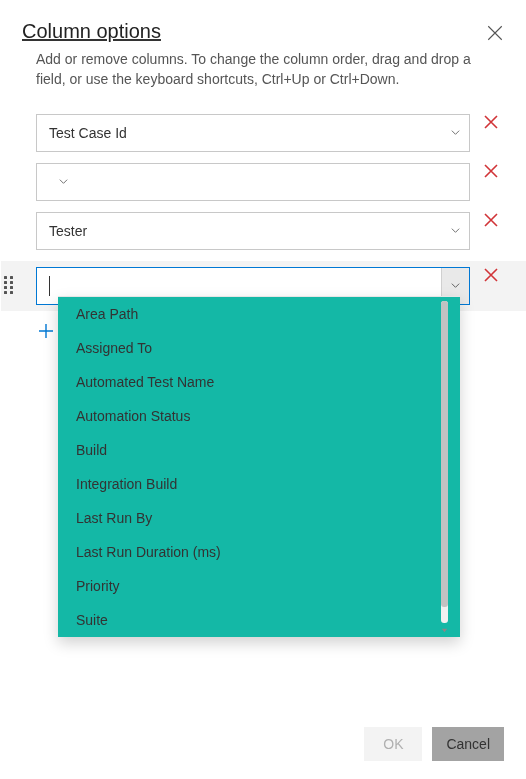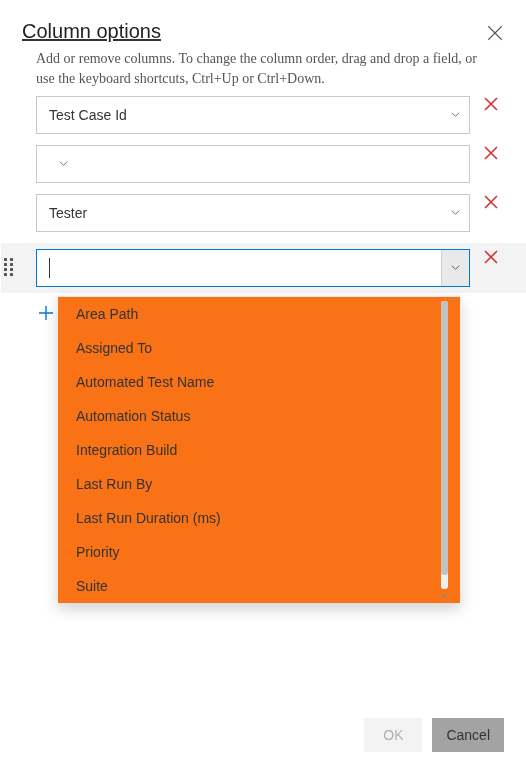--- a/index.html
+++ b/index.html
@@ -33,22 +33,21 @@
       height: 18px;
       margin-top: 4px;
       cursor: pointer;
     }
     .desc {
       font-size: 14px;
       color: #555;
       line-height: 1.45;
       padding-left: 14px;
       padding-right: 10px;
-      margin-bottom: 6px;
-      font-family: Liberation Serif, serif;
+      margin-bottom: 24px;
     }
     .rows {
       padding-left: 14px;
     }
     .row {
       display: flex;
       align-items: flex-start;
       margin-bottom: 11px;
       position: relative;
     }
@@ -148,21 +147,21 @@
       width: 20px; height: 20px;
       display: flex; align-items: center; justify-content: center;
       cursor: pointer;
     }
     .plus svg { width: 16px; height: 16px; }
     .dropdown {
       position: absolute;
       left: 58px;
       right: 66px;
       top: 296px;
-      background: #f97316;
+      background: #14b8a6;
       border-top: 1px solid #e5e5e5;
       box-shadow: 0 6px 14px rgba(0,0,0,0.18);
       z-index: 20;
       padding-right: 10px;
     }
     .dropdown-inner {
       max-height: 386px;
       overflow: hidden;
       position: relative;
     }
@@ -190,21 +189,21 @@
       border-radius: 3px;
     }
     .dd-arrow {
       position: absolute;
       right: 1px;
       bottom: 2px;
       width: 9px; height: 9px;
     }
     .footer {
       position: absolute;
-      bottom: 27px;
+      bottom: 18px;
       right: 22px;
       display: flex;
       gap: 10px;
     }
     .btn {
       min-width: 58px;
       height: 34px;
       padding: 0 14px;
       font-size: 14px;
       border: none;
@@ -321,20 +320,21 @@
       </svg>
     </div>
   </div>
 
   <div class="dropdown">
     <div class="dropdown-inner">
       <div class="dd-item">Area Path</div>
       <div class="dd-item">Assigned To</div>
       <div class="dd-item">Automated Test Name</div>
       <div class="dd-item">Automation Status</div>
+      <div class="dd-item">Build</div>
       <div class="dd-item">Integration Build</div>
       <div class="dd-item">Last Run By</div>
       <div class="dd-item">Last Run Duration (ms)</div>
       <div class="dd-item">Priority</div>
       <div class="dd-item">Suite</div>
       <div class="dd-scrollbar">
         <div class="dd-thumb"></div>
       </div>
       <svg class="dd-arrow" viewBox="0 0 10 10">
         <path d="M2 3 L5 7 L8 3 Z" fill="#888"></path>

